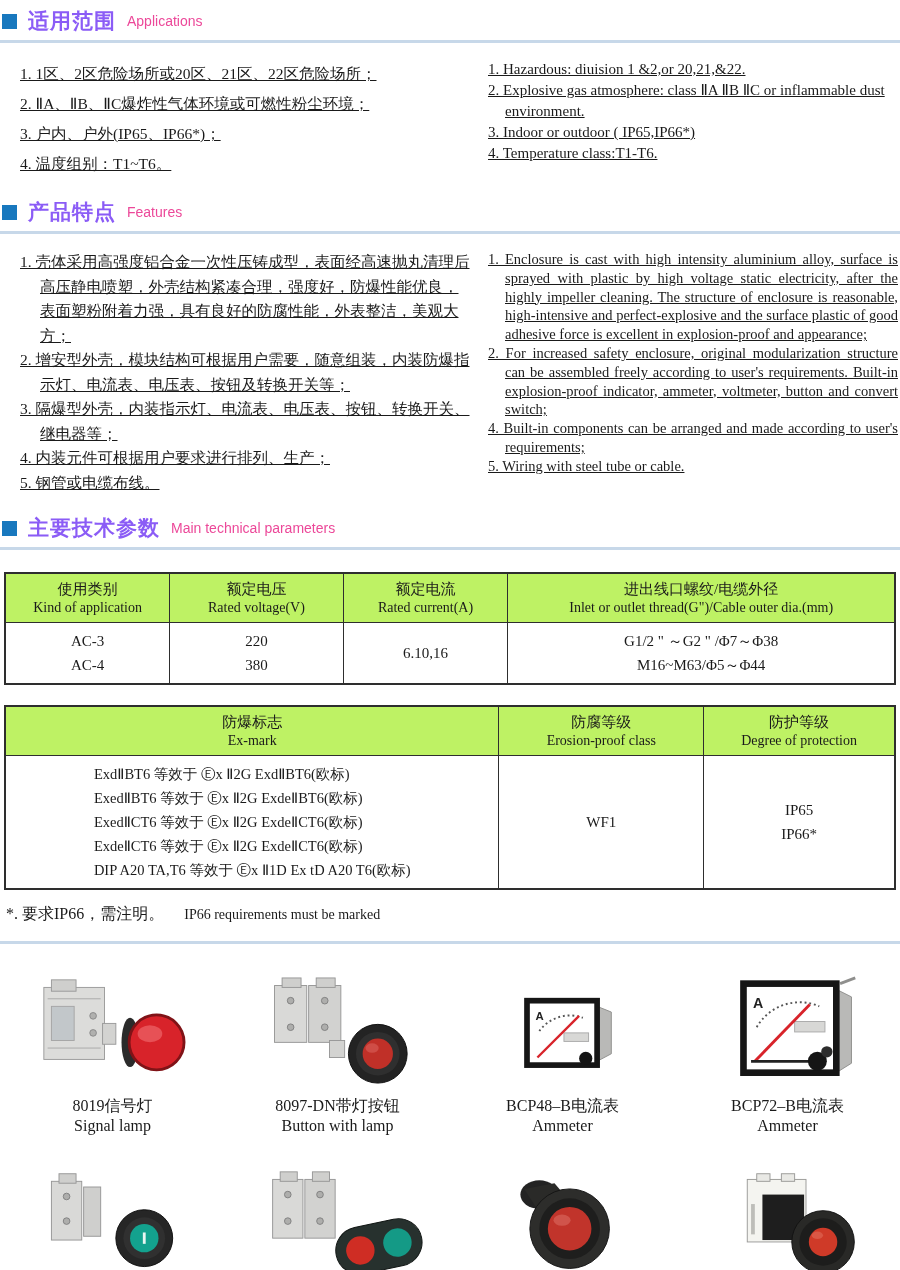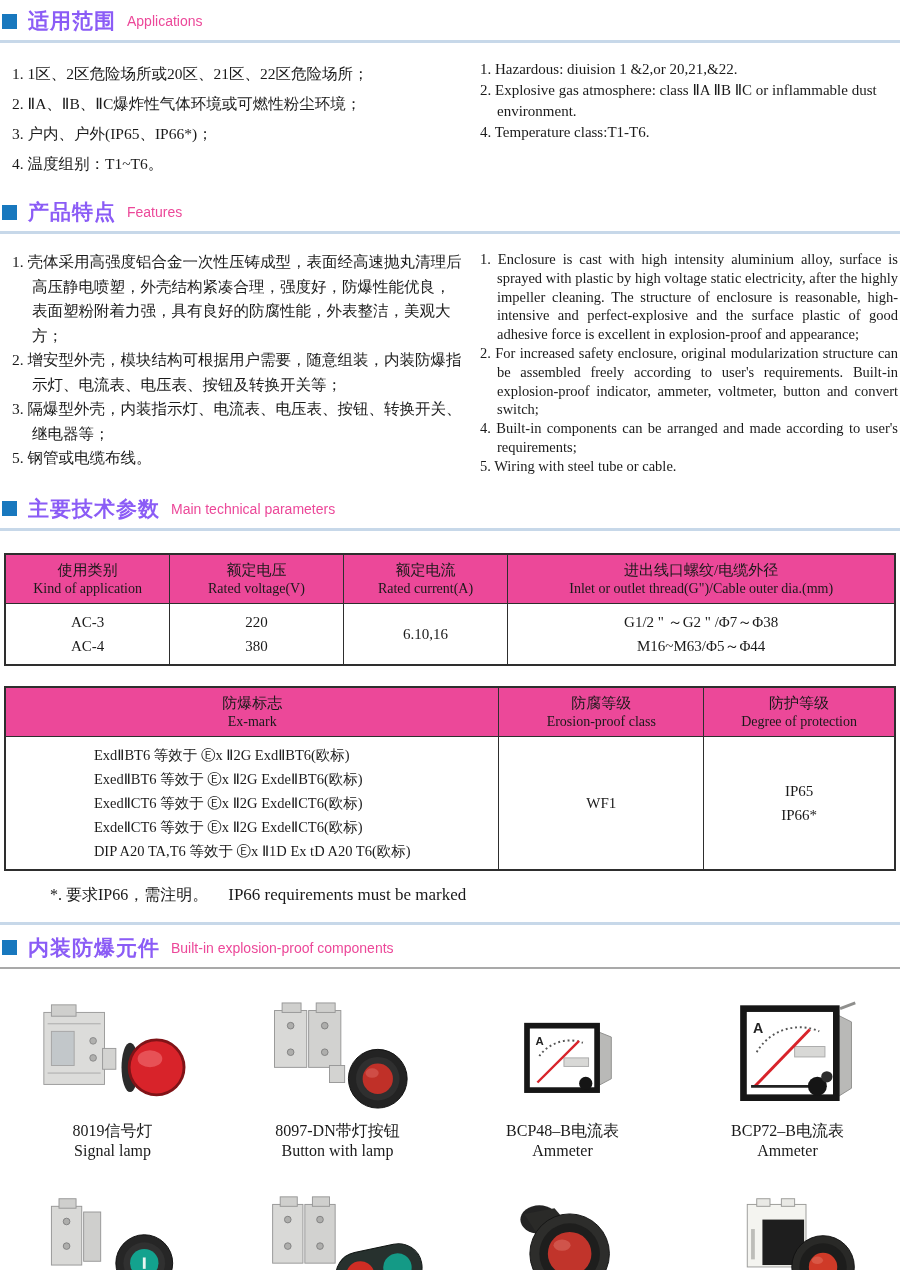--- a/index.html
+++ b/index.html
@@ -15,44 +15,44 @@
     font-family:"Liberation Sans", sans-serif;
     border-bottom:3px solid #c7d8e9;
   }
   .sec-head.gray-rule{border-bottom:2px solid #a9a9a9;}
   .bullet{width:15px;height:15px;background:#1878be;display:inline-block;flex:0 0 auto;}
   .sec-zh{font-size:21px;font-weight:bold;color:#8b5cf6;letter-spacing:1px;}
   .sec-en{font-size:14px;color:#ec4899;}
   .divider-blue{height:3px;background:#c7d8e9;margin-top:16px;}
 
   
-  .two-col{display:flex;gap:18px;padding:16px 2px 6px 12px;}
+  .two-col{display:flex;gap:18px;padding:16px 2px 6px 20px;text-decoration:underline;}
   .col-zh{width:450px;flex:0 0 auto;}
   .col-en{flex:1 1 auto;}
   .apps .col-zh .li{font-size:15.5px;line-height:30px;padding-left:20px;text-indent:-20px;}
   .apps .col-en .li{font-size:15px;line-height:21px;padding-left:17px;text-indent:-17px;}
   .feat .col-zh .li{font-size:15.5px;line-height:24.5px;padding-left:20px;text-indent:-20px;}
   .feat .col-en .li{font-size:14.5px;line-height:18.8px;padding-left:17px;text-indent:-17px;text-align:justify;}
 
   
   table.params{
     width:892px;border-collapse:collapse;margin:22px 0 0 4px;
     border:2px solid #2e2e2e;
   }
   table.params th, table.params td{border:1px solid #2e2e2e;text-align:center;vertical-align:middle;}
-  table.params th{background:#ec4899;font-weight:normal;padding:5px 4px;}
+  table.params th{background:#bef264;font-weight:normal;padding:5px 4px;}
   .th-zh{font-size:15px;line-height:20px;}
   .th-en{font-size:14px;line-height:18px;}
   table.params td{font-size:15px;line-height:24px;padding:6px 4px;background:#fff;}
   .t2-body{height:112px;}
   .exmark-wrap{display:inline-block;text-align:left;}
   .exmark-wrap .line{font-size:14.5px;line-height:24px;}
-  .footnote{display:flex;align-items:baseline;gap:20px;padding:14px 0 0 6px;margin-left:44px;}
+  .footnote{display:flex;align-items:baseline;gap:20px;padding:14px 0 0 6px;}
   .fn-zh{font-size:16px;}
-  .fn-en{font-size:17px;}
+  .fn-en{font-size:14px;}
 
   
   .grid{display:flex;flex-wrap:wrap;margin-top:26px;}
   .cell{width:25%;box-sizing:border-box;display:flex;flex-direction:column;align-items:center;margin-bottom:26px;}
   .cell .img{height:122px;display:flex;align-items:center;justify-content:center;}
   .cap-zh{font-size:16px;line-height:20px;text-align:center;margin-top:4px;}
   .cap-en{font-size:16px;line-height:20px;text-align:center;}
 </style>
 </head>
 <body>
@@ -68,35 +68,37 @@
   <div class="two-col apps">
     <div class="col-zh">
       <div class="li">1. 1区、2区危险场所或20区、21区、22区危险场所；</div>
       <div class="li">2. ⅡA、ⅡB、ⅡC爆炸性气体环境或可燃性粉尘环境；</div>
       <div class="li">3. 户内、户外(IP65、IP66*)；</div>
       <div class="li">4. 温度组别：T1~T6。</div>
     </div>
     <div class="col-en">
       <div class="li">1. Hazardous: diuision 1 &amp;2,or 20,21,&amp;22.</div>
       <div class="li">2. Explosive gas atmosphere: class ⅡA ⅡB ⅡC or inflammable dust environment.</div>
+      <div class="li">3. Indoor or outdoor ( IP65,IP66*)</div>
       <div class="li">4. Temperature class:T1-T6.</div>
     </div>
   </div>
 
   <div class="sec-head" style="margin-top:6px;">
     <span class="bullet"></span>
     <span class="sec-zh">产品特点</span>
     <span class="sec-en">Features</span>
   </div>
 
   <div class="two-col feat">
     <div class="col-zh">
       <div class="li">1. 壳体采用高强度铝合金一次性压铸成型，表面经高速抛丸清理后高压静电喷塑，外壳结构紧凑合理，强度好，防爆性能优良，表面塑粉附着力强，具有良好的防腐性能，外表整洁，美观大方；</div>
       <div class="li">2. 增安型外壳，模块结构可根据用户需要，随意组装，内装防爆指示灯、电流表、电压表、按钮及转换开关等；</div>
       <div class="li">3. 隔爆型外壳，内装指示灯、电流表、电压表、按钮、转换开关、继电器等；</div>
+      <div class="li">4. 内装元件可根据用户要求进行排列、生产；</div>
       <div class="li">5. 钢管或电缆布线。</div>
     </div>
     <div class="col-en">
       <div class="li">1. Enclosure is cast with high intensity aluminium alloy, surface is sprayed with plastic by high  voltage static electricity, after the highly impeller cleaning. The structure of enclosure is reasonable, high-intensive and perfect-explosive and the surface plastic of good adhesive force is excellent in explosion-proof and appearance;</div>
       <div class="li">2. For increased safety enclosure, original modularization structure can be assembled freely according to user's requirements. Built-in explosion-proof indicator, ammeter, voltmeter, button and convert switch;</div>
       <div class="li">4. Built-in components can be arranged and made according to user's requirements;</div>
       <div class="li">5. Wiring with steel tube or cable.</div>
     </div>
   </div>
 
@@ -194,25 +196,20 @@
     </tbody>
   </table>
 
   <div class="footnote">
     <span class="fn-zh">*. 要求IP66，需注明。</span>
     <span class="fn-en">IP66 requirements must be marked</span>
   </div>
 
   <div class="divider-blue"></div>
 
-  <div class="sec-head gray-rule" style="margin-top:2px;">
-    <span class="bullet"></span>
-    <span class="sec-zh">内装防爆元件</span>
-    <span class="sec-en">Built-in explosion-proof components</span>
-  </div>
 
   <div class="grid">
 
     <div class="cell">
       <div class="img">
         <svg width="180" height="116" viewBox="0 0 190 120">
           <rect x="22" y="14" width="64" height="76" fill="#dcdcda" stroke="#9a9a9a"></rect>
           <rect x="30" y="6" width="26" height="12" fill="#cfcfcd" stroke="#9a9a9a"></rect>
           <rect x="30" y="34" width="24" height="36" fill="#c2c7ca" stroke="#a5a5a5"></rect>
           <line x1="26" y1="26" x2="82" y2="26" stroke="#a8a8a8"></line>

